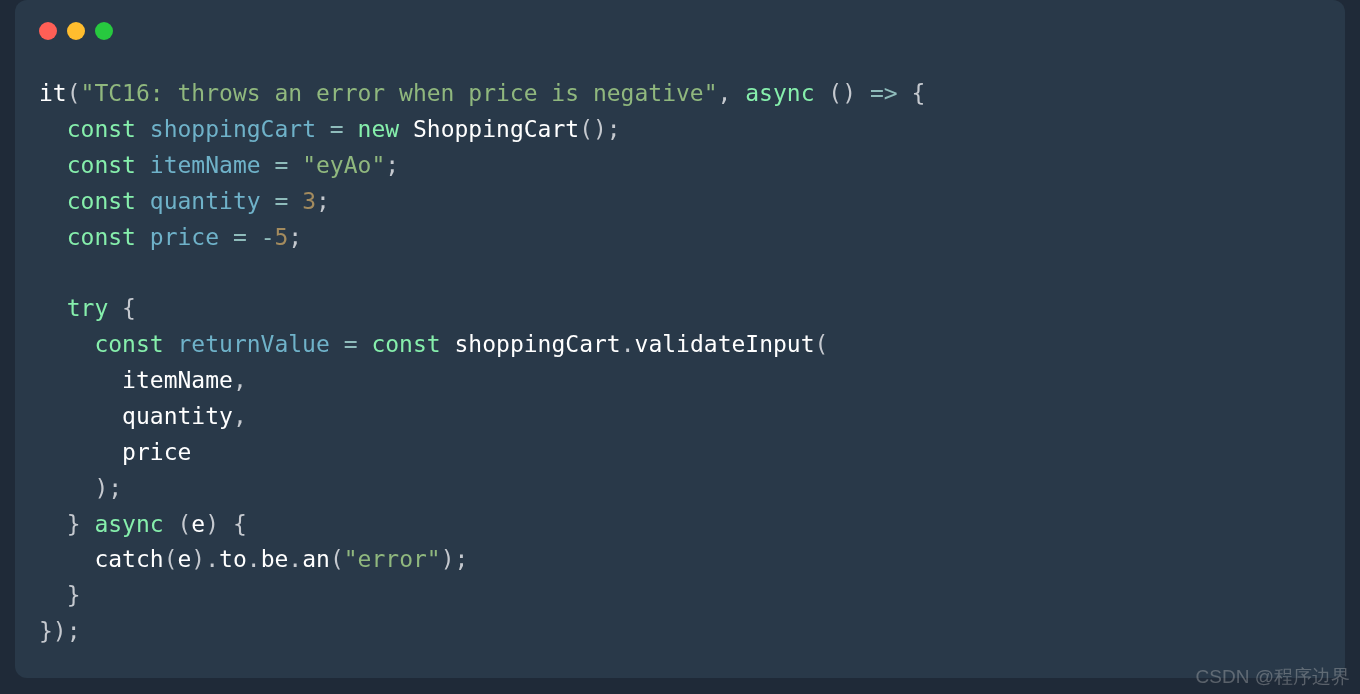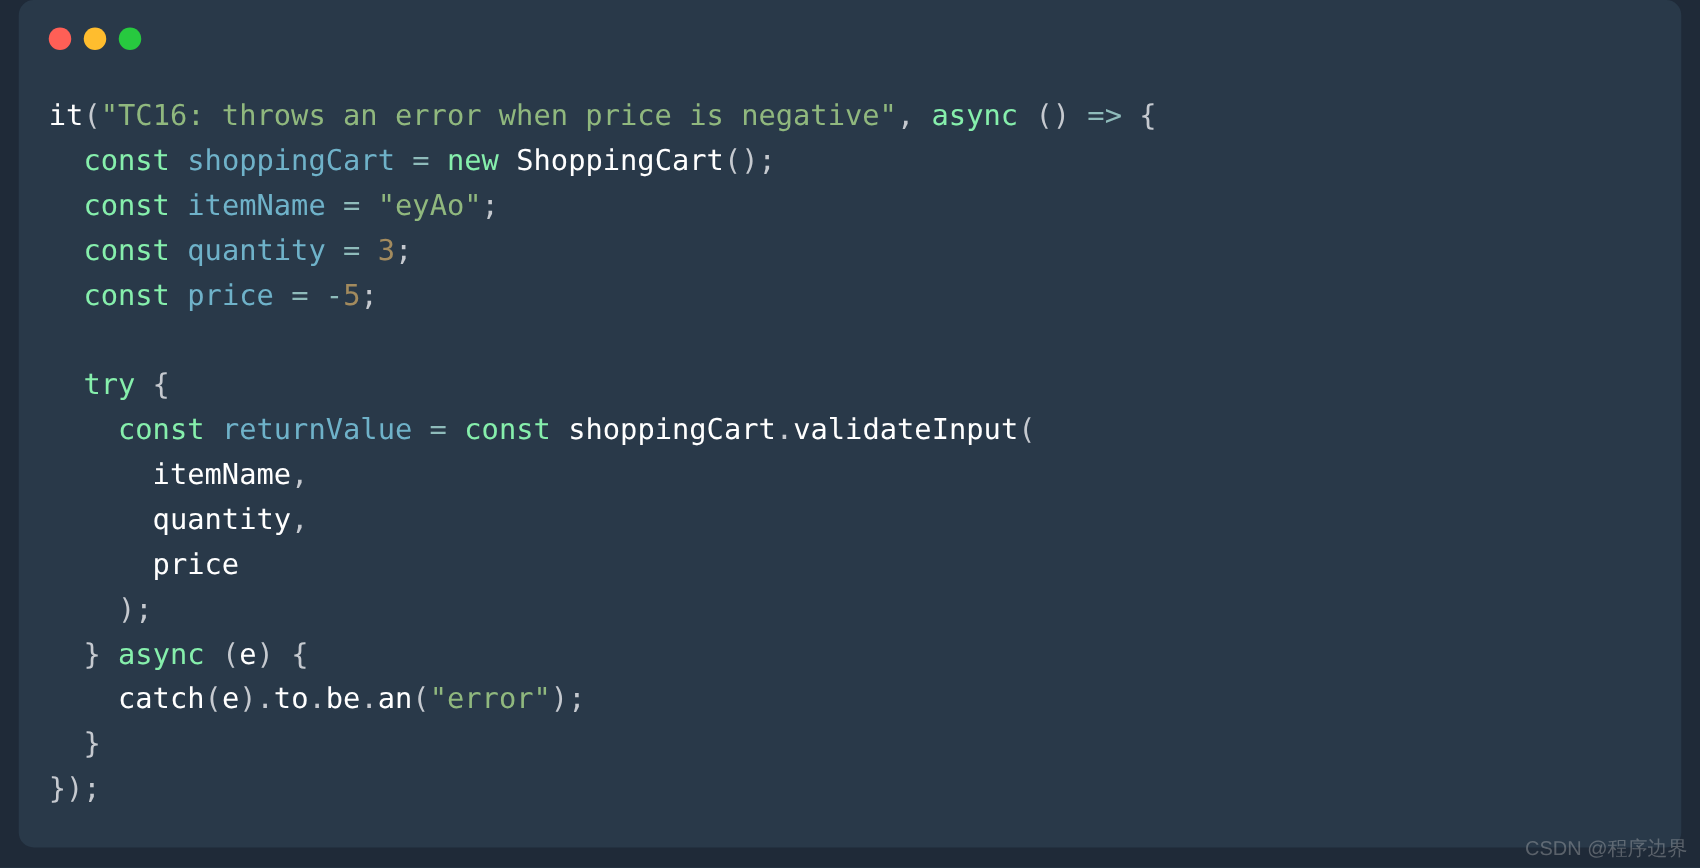--- a/index.html
+++ b/index.html
@@ -44,21 +44,21 @@
     .c-str { color: #90b87e; }
     .c-kw { color: #86efac; }
     .c-var { color: #6fb2c9; }
     .c-op { color: #8fbcbb; }
     .c-num { color: #a38b5e; }
     .watermark {
       position: absolute;
       bottom: 4px;
       right: 10px;
       font-family: Arial, sans-serif;
-      font-size: 16px;
+      font-size: 19px;
       color: rgba(200,200,200,0.35);
     }
   </style>
 </head>
 <body>
 
 <div class="window">
   <div class="titlebar">
     <div class="dot dot-red"></div>
     <div class="dot dot-yellow"></div>

